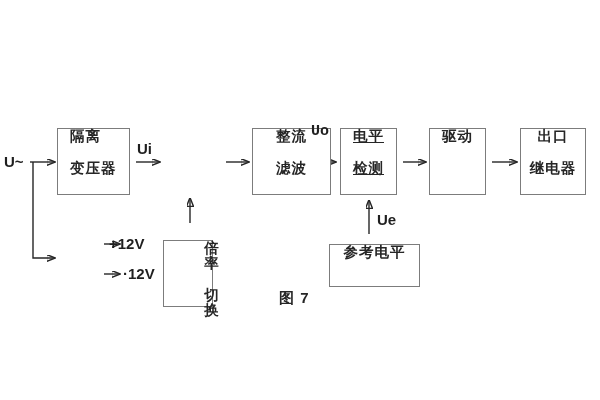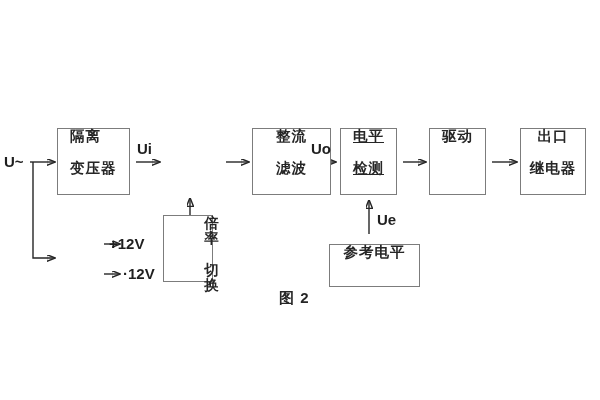--- a/index.html
+++ b/index.html
@@ -80,31 +80,31 @@
   <div class="box" style="left:429px;top:128px;width:57px;height:67px;">
     <span>驱动</span>
   </div>
 
   <div class="box" style="left:520px;top:128px;width:66px;height:67px;">
     <span>出口</span>
     <span>继电器</span>
   </div>
 
 
-  <div class="box" style="left:163px;top:215px;width:48px;height:67px;padding-left:48px;">
+  <div class="box" style="left:163px;top:240px;width:48px;height:67px;padding-left:48px;">
     <span>倍率</span>
     <span>切换</span>
   </div>
 
   <div class="box" style="left:329px;top:244px;width:91px;height:43px;">
     <span>参考电平</span>
   </div>
 
   <span class="lbl" style="left:4px;top:153px;">U~</span>
   <span class="lbl" style="left:137px;top:140px;">Ui</span>
-  <span class="lbl" style="left:311px;top:140px;">Uo</span>
+  <span class="lbl" style="left:311px;top:123px;font-family:Liberation Mono, monospace;">Uo</span>
   <span class="lbl" style="left:377px;top:211px;">Ue</span>
   <span class="lbl" style="left:109px;top:235px;">+12V</span>
   <span class="lbl" style="left:123px;top:265px;">·12V</span>
 
-  <span class="caption" style="left:279px;top:289px;">图 2</span>
+  <span class="caption" style="left:279px;top:289px;">图 7</span>
 
 </div>
 
 </body></html>

